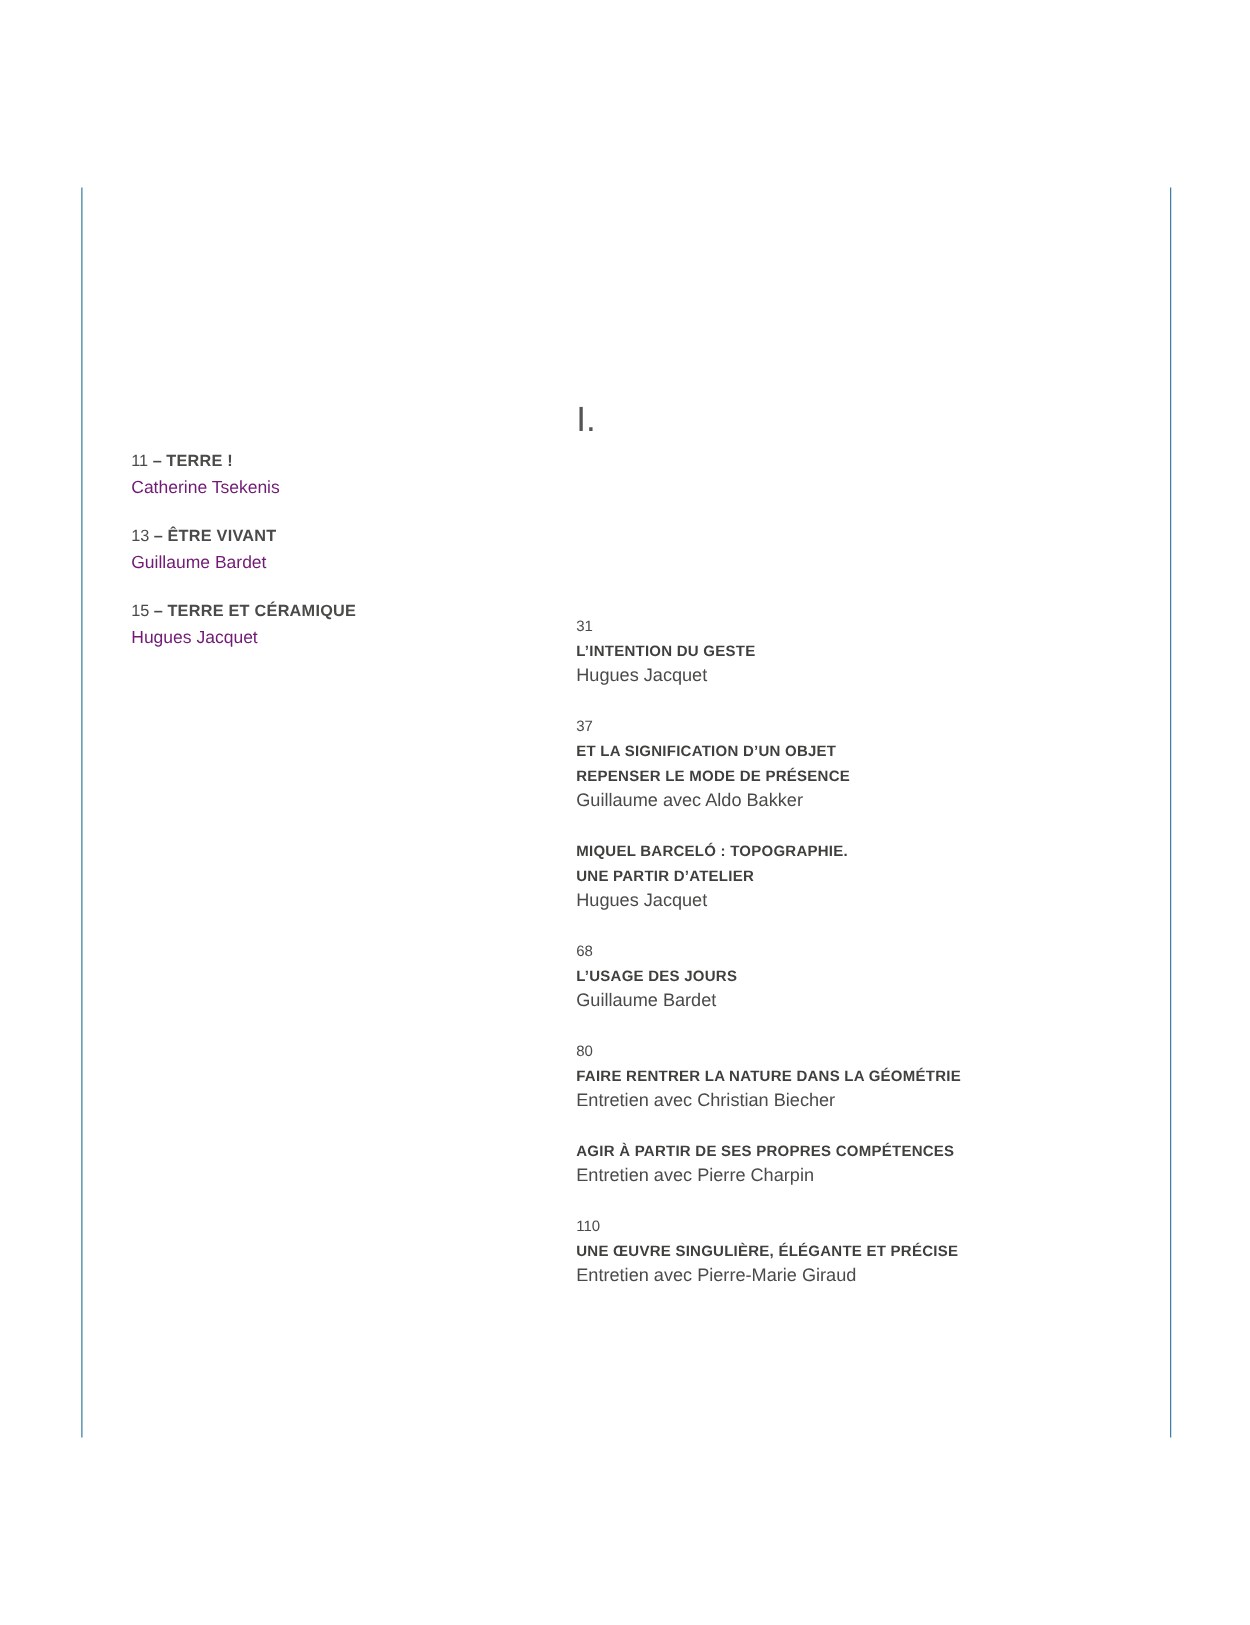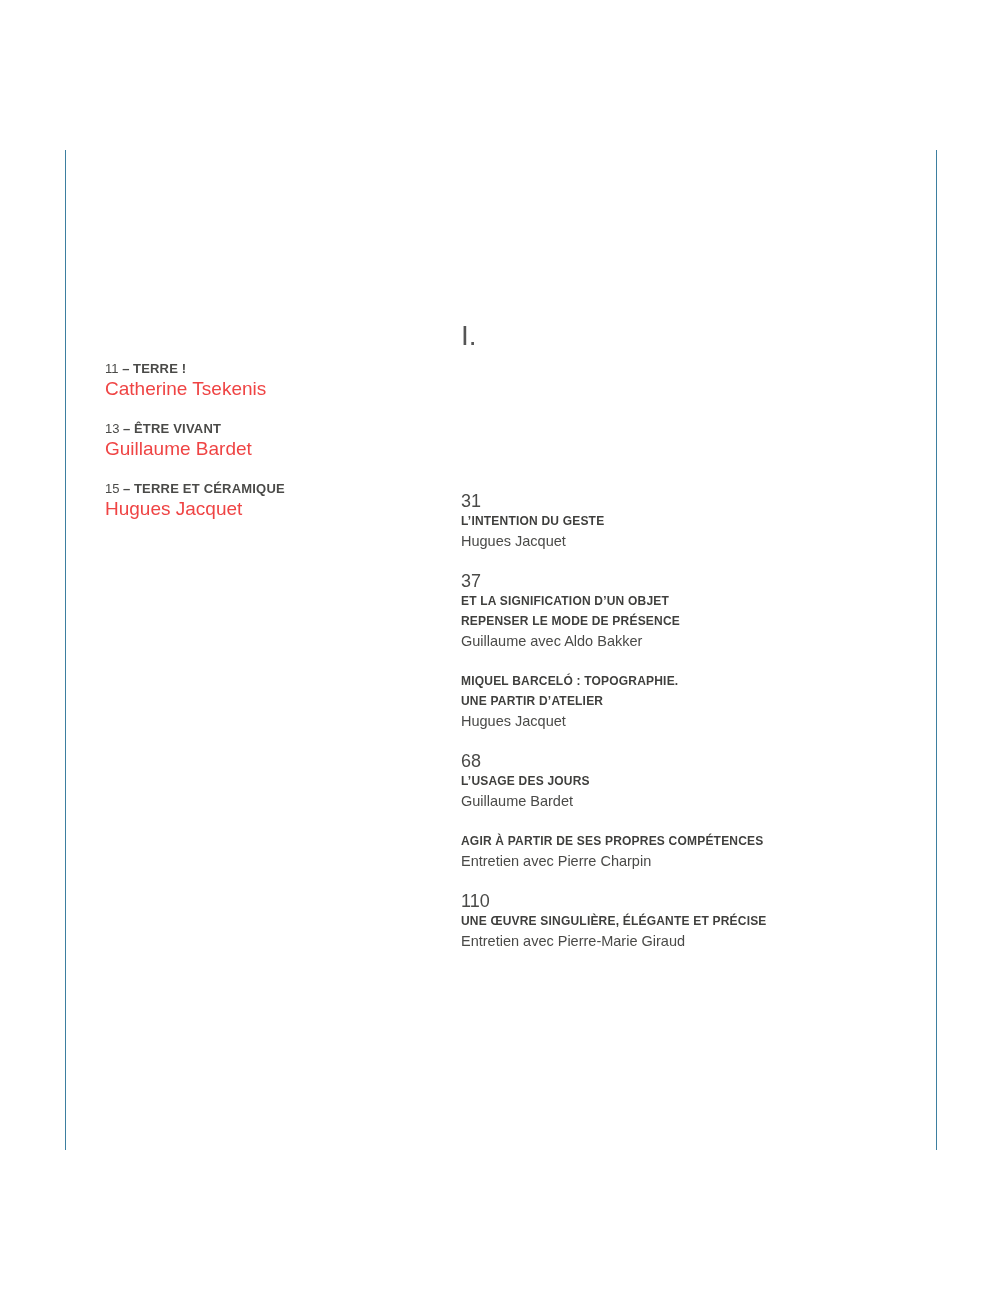--- a/index.html
+++ b/index.html
@@ -10,30 +10,30 @@
     .vline { position: absolute; top: 150px; width: 1px; height: 1000px; background: #3d7fa0; }
     .vline.left { left: 65px; }
     .vline.right { left: 936px; }
 
     .left-col { position: absolute; left: 105px; top: 359px; width: 300px; }
     .left-entry { margin-bottom: 20px; }
     .left-entry .line1 { font-size: 13px; line-height: 20px; color: #4a4a48; }
     .left-entry .num { font-weight: normal; }
     .left-entry .sep { font-weight: bold; }
     .left-entry .ttl { font-weight: bold; letter-spacing: 0.2px; }
-    .left-entry .author { font-size: 19px; line-height: 20px; color: #ef4444; }
+    .left-entry .author { font-size: 14px; line-height: 20px; color: #701a75; }
 
     .section { position: absolute; left: 461px; top: 318px; width: 440px; }
     .section-num { font-size: 28px; line-height: 36px; font-weight: normal; color: #555; margin-bottom: 2px; }
     .section-title { font-size: 35px; line-height: 40px; font-weight: bold; color: #4a4b48; letter-spacing: 0.5px; }
     .section-title div { white-space: nowrap; }
 
     .entries { position: absolute; left: 461px; top: 491px; width: 440px; }
     .entry { margin-bottom: 20px; }
-    .entry .page { font-size: 18px; line-height: 20px; color: #4a4a48; }
+    .entry .page { font-size: 12px; line-height: 20px; color: #4a4a48; }
     .entry .etitle { font-size: 12px; line-height: 20px; font-weight: bold; color: #3f3f3d; letter-spacing: 0.2px; white-space: nowrap; }
     .entry .eauthor { font-size: 14.5px; line-height: 20px; color: #4a4a48; }
   </style>
 </head>
 <body>
 
 <div class="vline left"></div>
 <div class="vline right"></div>
 
 <div class="left-col">
@@ -71,20 +71,25 @@
     <div class="etitle">MIQUEL BARCELÓ : TOPOGRAPHIE.</div>
     <div class="etitle">UNE PARTIR D’ATELIER</div>
     <div class="eauthor">Hugues Jacquet</div>
   </div>
   <div class="entry">
     <div class="page">68</div>
     <div class="etitle">L’USAGE DES JOURS</div>
     <div class="eauthor">Guillaume Bardet</div>
   </div>
   <div class="entry">
+    <div class="page">80</div>
+    <div class="etitle">FAIRE RENTRER LA NATURE DANS LA GÉOMÉTRIE</div>
+    <div class="eauthor">Entretien avec Christian Biecher</div>
+  </div>
+  <div class="entry">
     <div class="etitle">AGIR À PARTIR DE SES PROPRES COMPÉTENCES</div>
     <div class="eauthor">Entretien avec Pierre Charpin</div>
   </div>
   <div class="entry">
     <div class="page">110</div>
     <div class="etitle">UNE ŒUVRE SINGULIÈRE, ÉLÉGANTE ET PRÉCISE</div>
     <div class="eauthor">Entretien avec Pierre-Marie Giraud</div>
   </div>
 </div>
 

